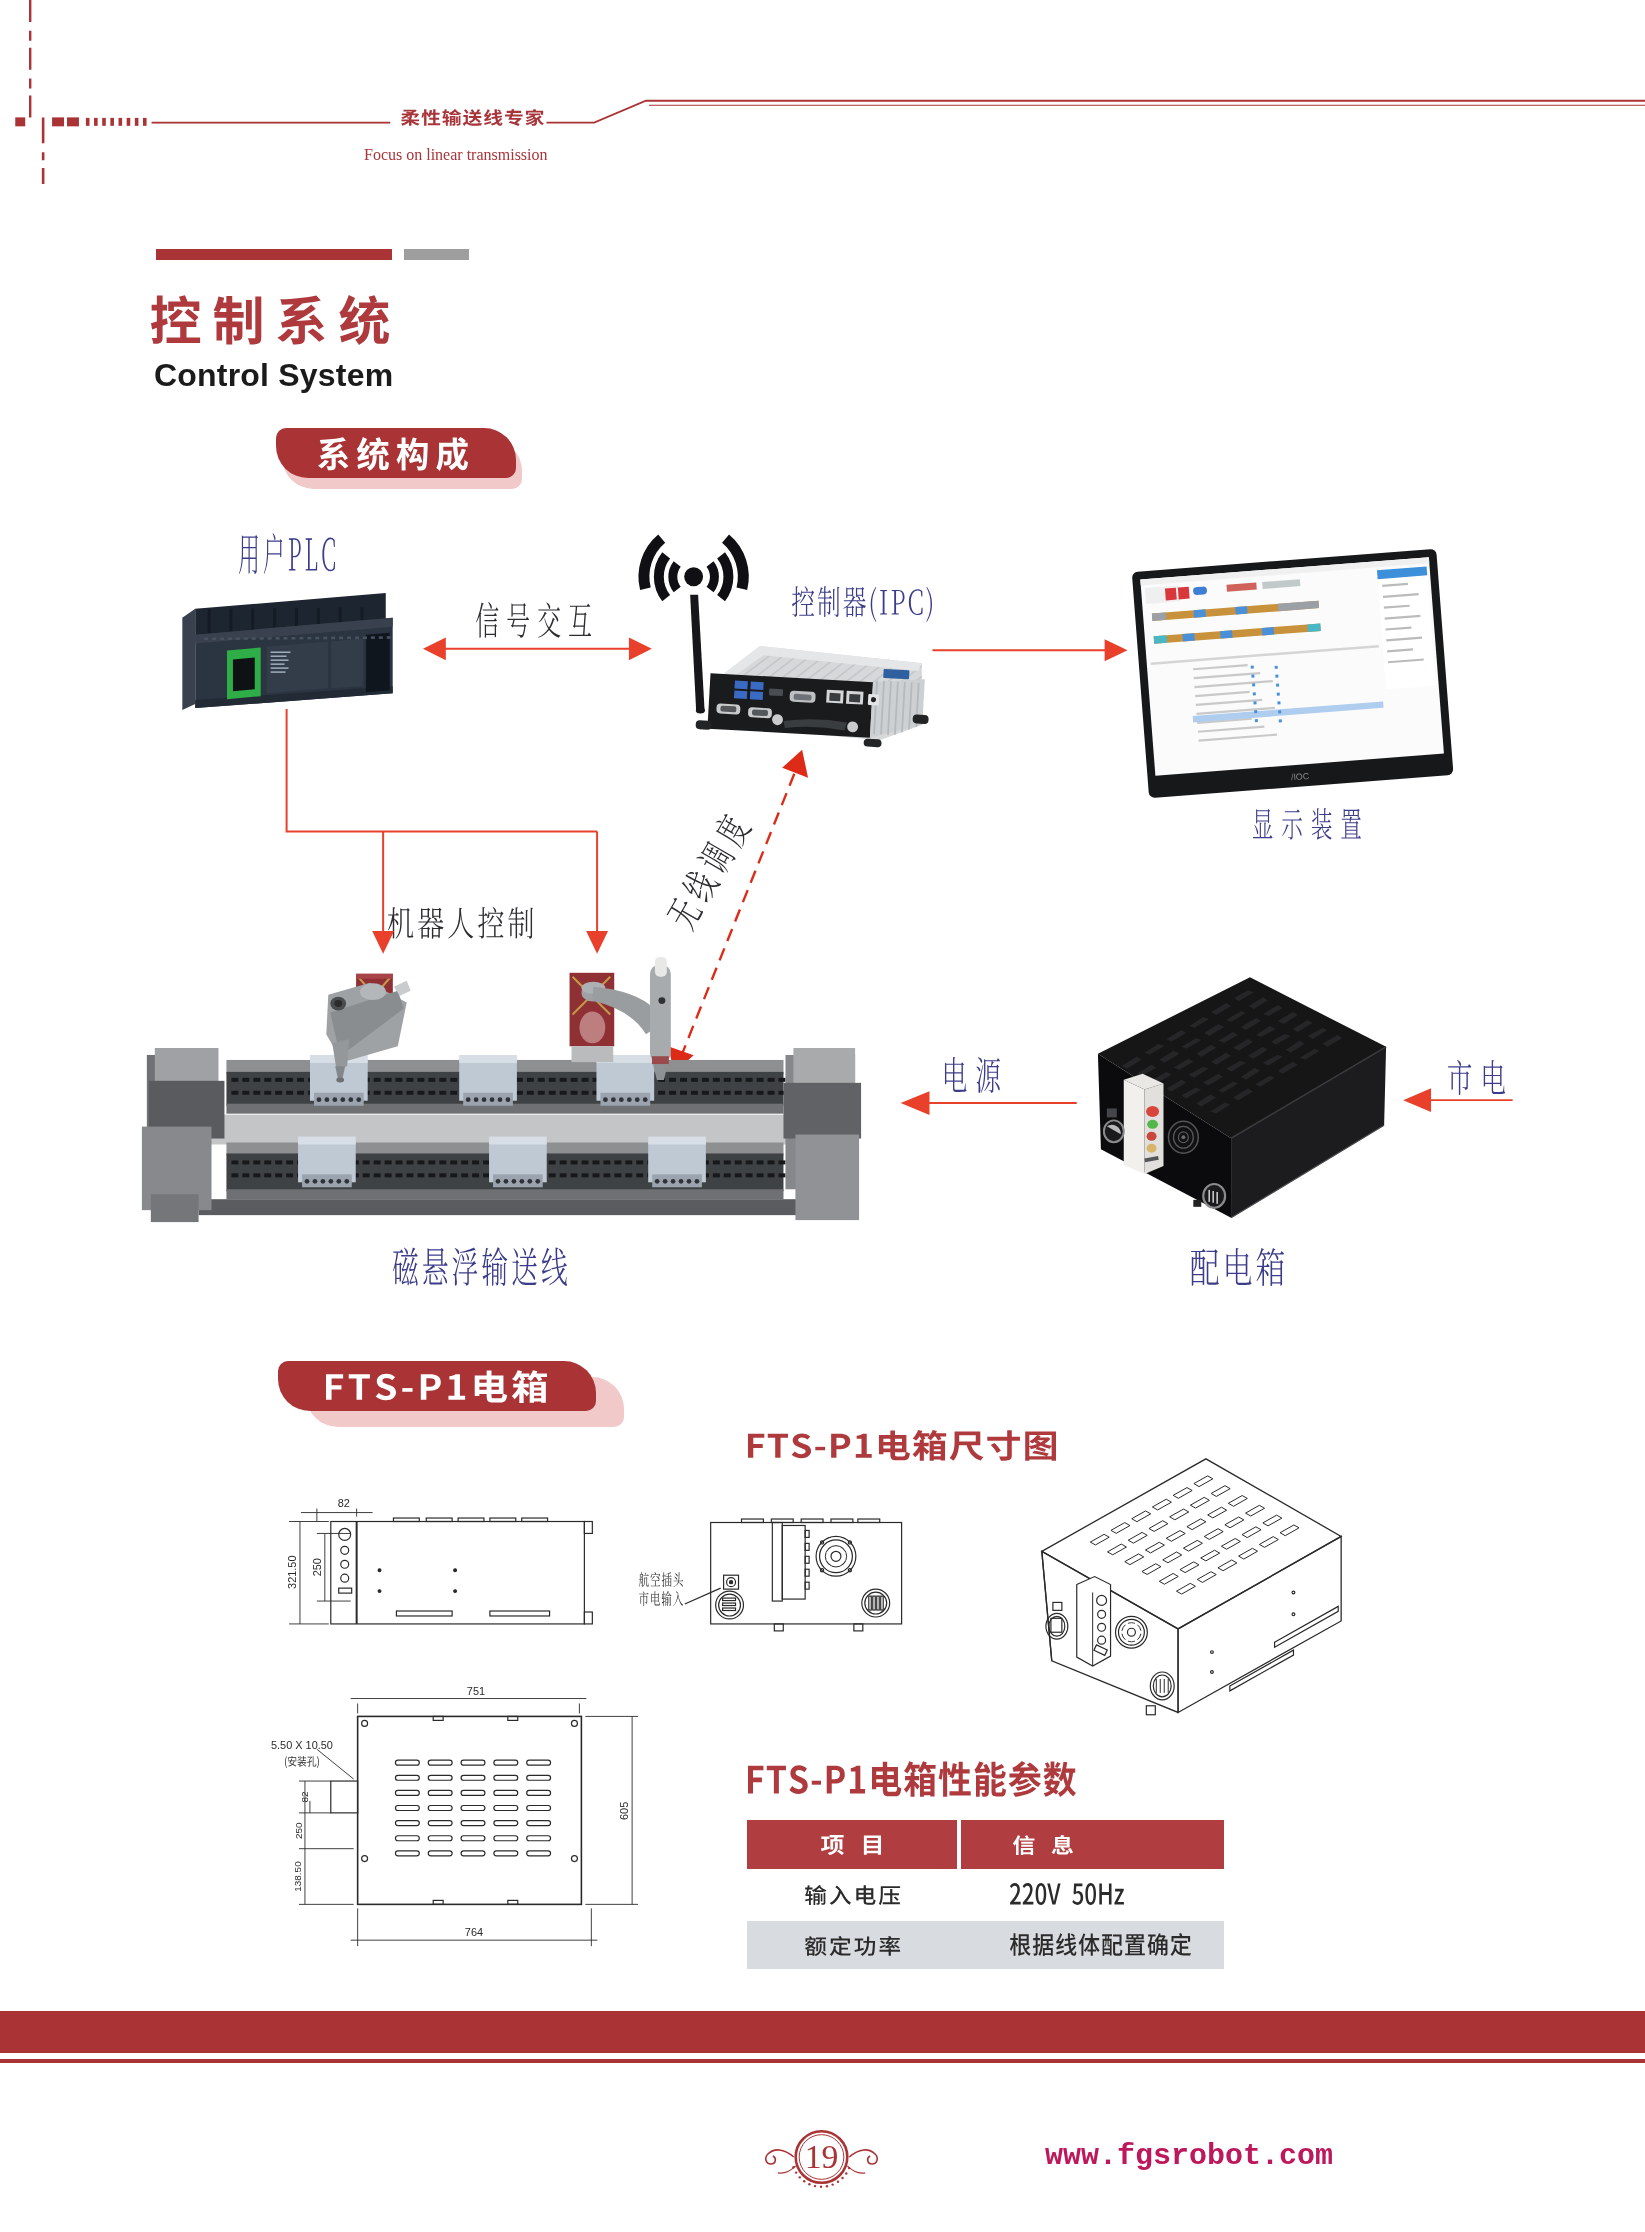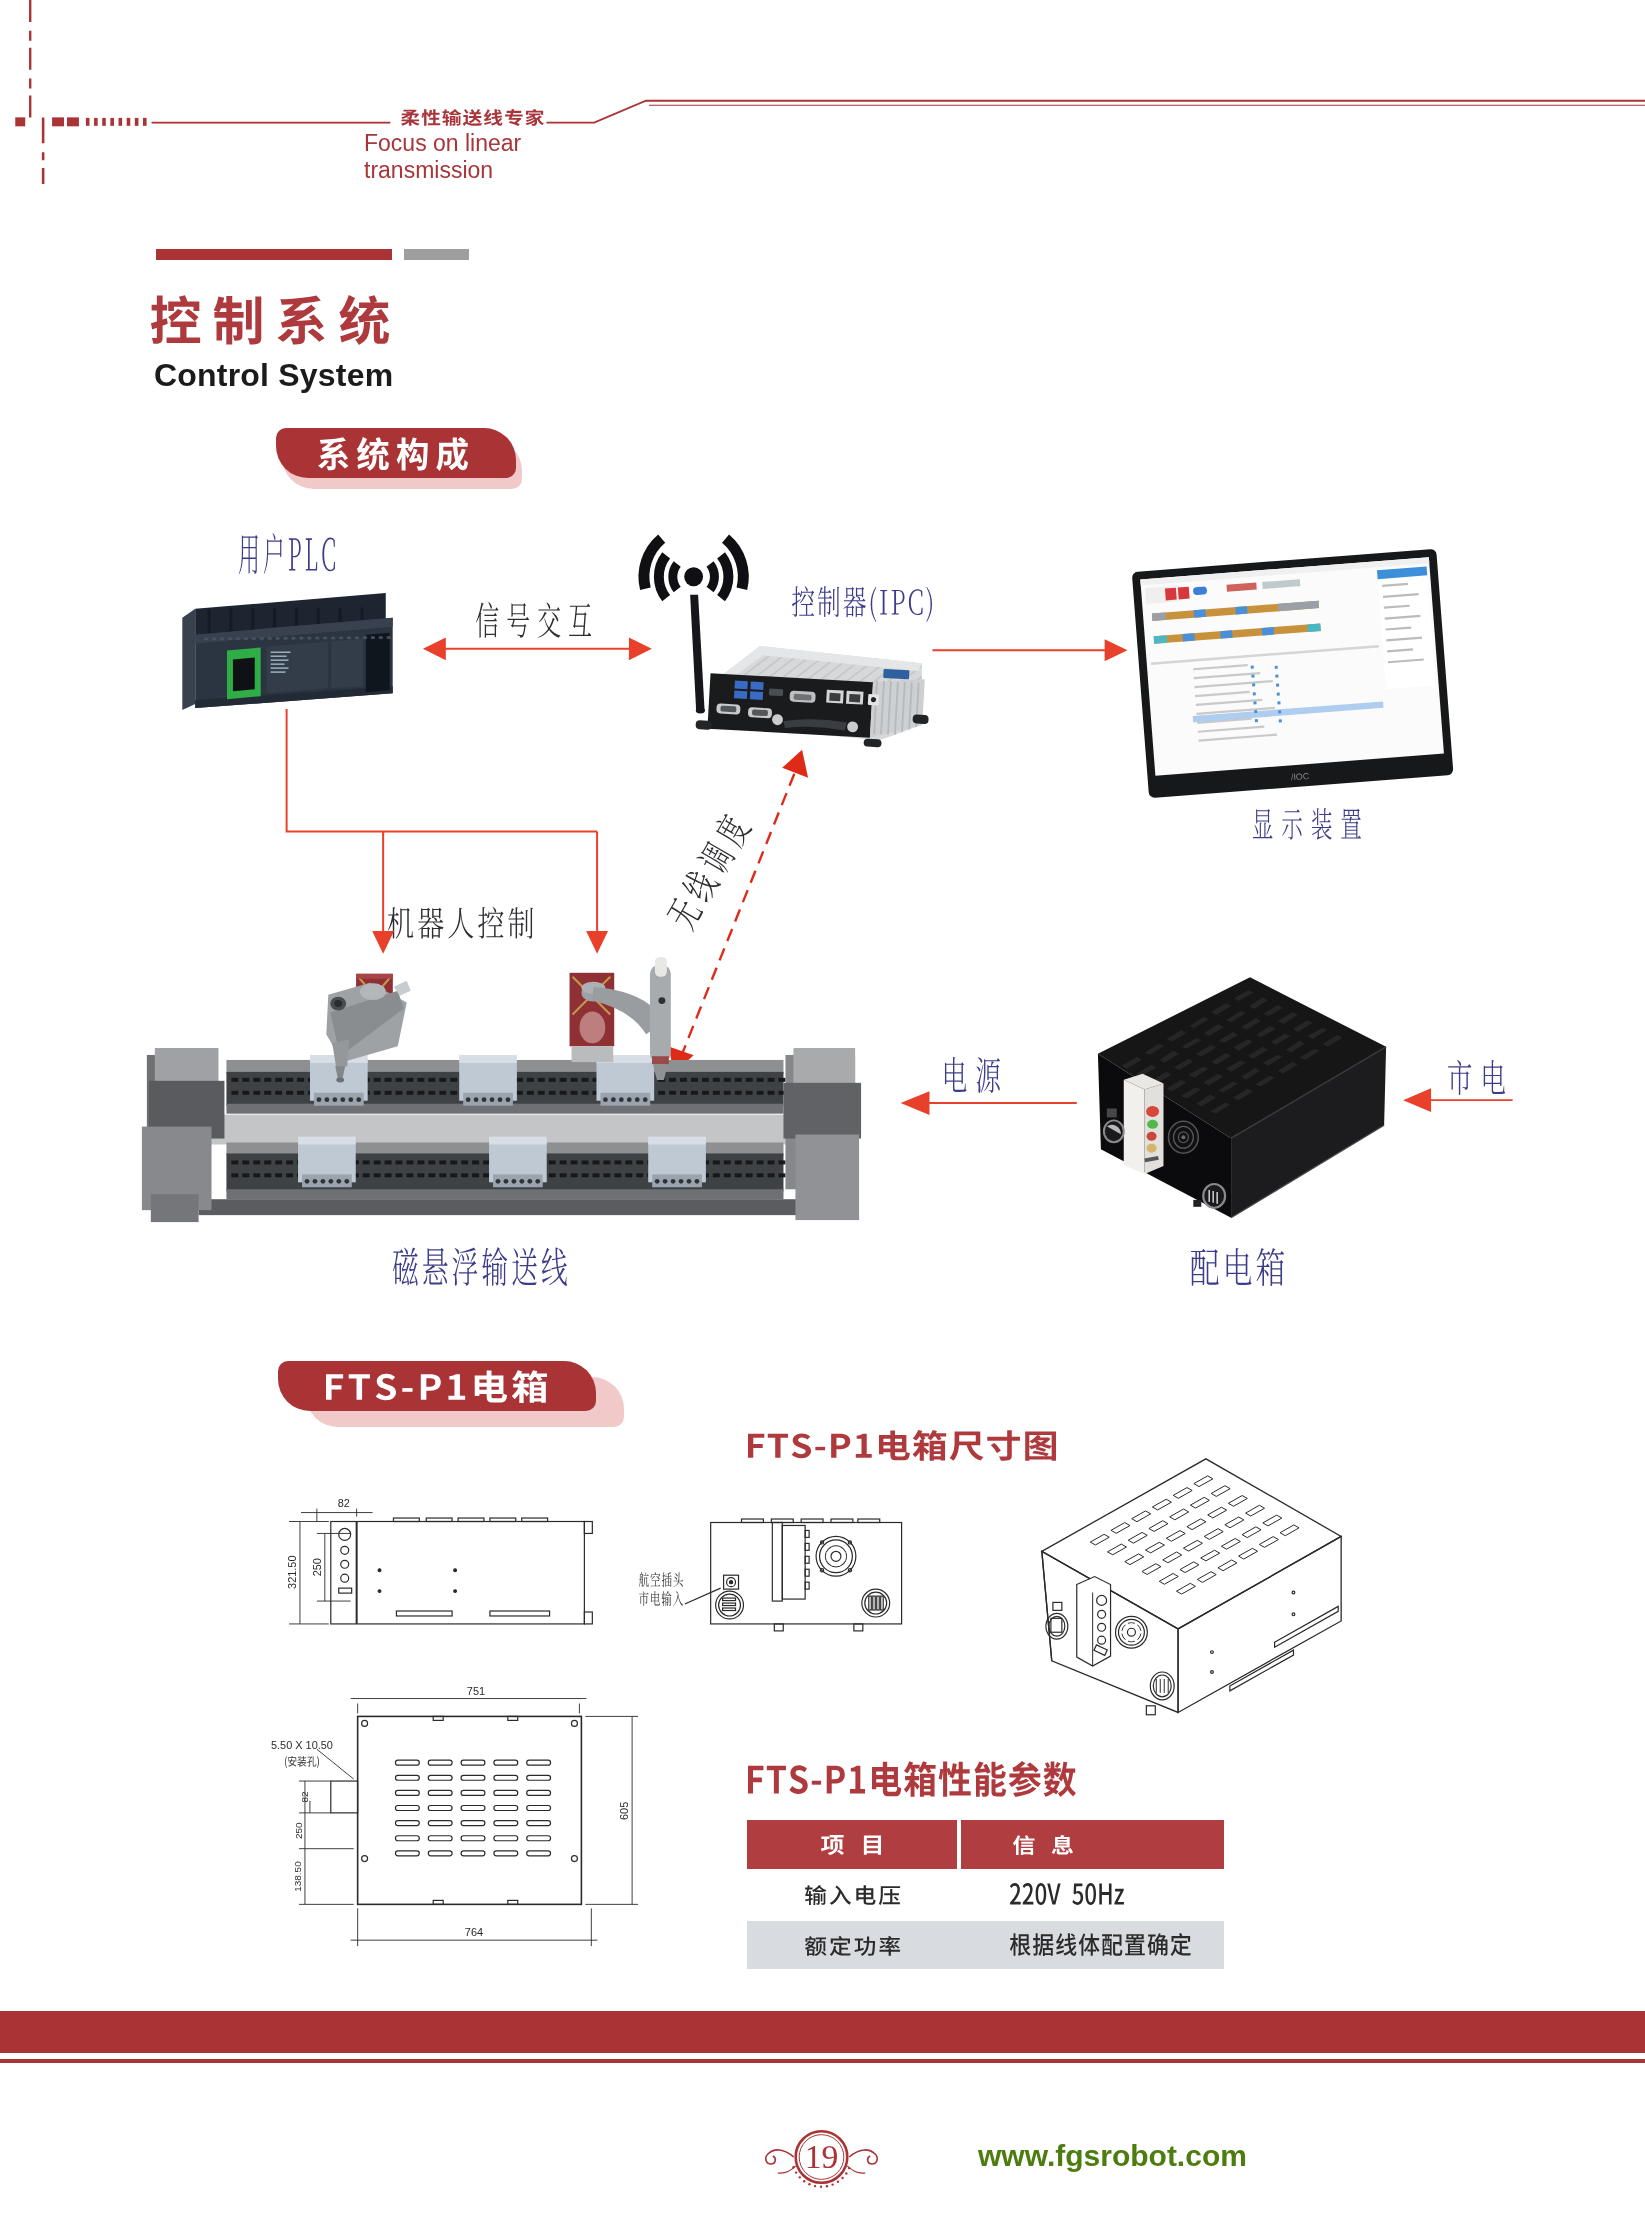--- a/index.html
+++ b/index.html
@@ -23,21 +23,21 @@
       <g fill="#A8353A" transform="translate(1.4,17.3)">
         <path transform="translate(0.0 0) scale(0.0199 0.0178)" d="M275 -642C328 -633 386 -619 442 -603H68V-508H301C228 -457 133 -414 45 -388C70 -366 103 -324 119 -297C239 -340 366 -418 451 -508H461V-415C461 -403 456 -400 441 -400C428 -399 372 -398 330 -401C343 -374 359 -337 365 -307L438 -308V-272H54V-168H338C255 -105 139 -51 28 -22C54 2 90 48 107 78C226 38 348 -33 438 -118V89H560V-116C653 -33 776 35 894 74C911 44 948 -3 974 -27C862 -56 744 -107 660 -168H947V-272H560V-319H526L530 -320C570 -334 582 -358 582 -410V-508H768C741 -467 710 -428 682 -400L790 -363C842 -417 902 -500 948 -579L855 -608L834 -603H685L692 -610L628 -634C706 -670 778 -715 835 -761L761 -820L736 -815H156V-721H602C570 -703 534 -687 500 -673C447 -687 392 -700 343 -708Z"></path> 
         <path transform="translate(20.9 0) scale(0.0199 0.0178)" d="M338 -56V58H964V-56H728V-257H911V-369H728V-534H933V-647H728V-844H608V-647H527C537 -692 545 -739 552 -786L435 -804C425 -718 408 -632 383 -558C368 -598 347 -646 327 -684L269 -660V-850H149V-645L65 -657C58 -574 40 -462 16 -395L105 -363C126 -435 144 -543 149 -627V89H269V-597C286 -555 301 -512 307 -482L363 -508C354 -487 344 -467 333 -450C362 -438 416 -411 440 -395C461 -433 480 -481 497 -534H608V-369H413V-257H608V-56Z"></path> 
         <path transform="translate(41.7 0) scale(0.0199 0.0178)" d="M723 -444V-77H811V-444ZM851 -482V-29C851 -18 847 -15 834 -14C821 -14 778 -14 734 -15C747 12 759 52 763 79C826 79 872 76 903 62C935 47 942 19 942 -29V-482ZM656 -857C593 -765 480 -685 370 -633V-739H236C242 -771 247 -802 251 -833L142 -848C140 -812 135 -775 130 -739H35V-631H111C97 -561 82 -505 75 -483C60 -438 48 -408 29 -402C41 -376 58 -327 63 -307C71 -316 107 -322 137 -322H202V-215C138 -203 79 -192 32 -185L56 -74L202 -107V87H303V-130L377 -148L368 -247L303 -234V-322H366V-430H303V-568H202V-430H151C172 -490 194 -559 212 -631H366L336 -618C365 -593 396 -555 412 -527L462 -554V-518H864V-560L918 -531C931 -562 962 -598 989 -624C893 -662 806 -710 732 -784L753 -813ZM552 -612C593 -642 633 -676 669 -713C706 -674 744 -641 784 -612ZM595 -380V-329H498V-380ZM404 -471V86H498V-108H595V-21C595 -12 592 -9 584 -9C575 -9 549 -9 523 -10C536 16 547 57 549 84C596 84 630 82 657 67C683 51 689 23 689 -20V-471ZM498 -244H595V-193H498Z"></path> 
         <path transform="translate(62.6 0) scale(0.0199 0.0178)" d="M68 -788C114 -727 171 -644 196 -591L299 -654C272 -706 212 -786 164 -844ZM408 -808C430 -769 458 -718 476 -679H353V-570H563V-461H318V-352H548C525 -280 465 -205 315 -150C343 -128 381 -86 398 -60C526 -118 600 -190 641 -266C716 -197 795 -123 838 -73L922 -157C873 -208 784 -284 705 -352H951V-461H687V-570H917V-679H808C835 -720 865 -768 891 -814L770 -850C751 -798 719 -731 688 -679H538L593 -703C575 -741 537 -803 508 -848ZM268 -518H41V-407H153V-136C107 -118 54 -77 4 -22L89 97C124 37 167 -32 196 -32C219 -32 254 1 301 27C375 68 462 80 594 80C701 80 872 73 944 68C946 33 967 -29 982 -64C877 -48 708 -38 599 -38C483 -38 388 -44 319 -84C299 -95 282 -106 268 -116Z"></path> 
         <path transform="translate(83.4 0) scale(0.0199 0.0178)" d="M48 -71 72 43C170 10 292 -33 407 -74L388 -173C263 -133 132 -93 48 -71ZM707 -778C748 -750 803 -709 831 -683L903 -753C874 -778 817 -817 777 -840ZM74 -413C90 -421 114 -427 202 -438C169 -391 140 -355 124 -339C93 -302 70 -280 44 -274C57 -245 75 -191 81 -169C107 -184 148 -196 392 -243C390 -267 392 -313 395 -343L237 -317C306 -398 372 -492 426 -586L329 -647C311 -611 291 -575 270 -541L185 -535C241 -611 296 -705 335 -794L223 -848C187 -734 118 -613 96 -582C74 -550 57 -530 36 -524C49 -493 68 -436 74 -413ZM862 -351C832 -303 794 -260 750 -221C741 -260 732 -304 724 -351L955 -394L935 -498L710 -457L701 -551L929 -587L909 -692L694 -659C691 -723 690 -788 691 -853H571C571 -783 573 -711 577 -641L432 -619L451 -511L584 -532L594 -436L410 -403L430 -296L608 -329C619 -262 633 -200 649 -145C567 -93 473 -53 375 -24C402 4 432 45 447 76C533 45 615 7 689 -40C728 40 779 89 843 89C923 89 955 57 974 -67C948 -80 913 -105 890 -133C885 -52 876 -27 857 -27C832 -27 807 -57 786 -109C855 -166 915 -231 963 -306Z"></path> 
         <path transform="translate(104.3 0) scale(0.0199 0.0178)" d="M396 -856 373 -758H133V-643H343L320 -558H50V-443H286C265 -371 243 -304 224 -249L320 -248H352H669C626 -205 578 -158 531 -115C455 -140 376 -162 310 -177L246 -87C406 -45 622 36 726 96L797 -9C760 -28 711 -49 657 -70C741 -152 827 -239 896 -312L804 -366L784 -359H387L413 -443H943V-558H446L469 -643H871V-758H500L521 -840Z"></path> 
         <path transform="translate(125.1 0) scale(0.0199 0.0178)" d="M408 -824C416 -808 425 -789 432 -770H69V-542H186V-661H813V-542H936V-770H579C568 -799 551 -833 535 -860ZM775 -489C726 -440 653 -383 585 -336C563 -380 534 -422 496 -458C518 -473 539 -489 557 -505H780V-606H217V-505H391C300 -455 181 -417 67 -394C87 -372 117 -323 129 -300C222 -325 320 -360 407 -405C417 -395 426 -384 435 -373C347 -314 184 -251 59 -225C81 -200 105 -159 119 -133C233 -168 381 -233 481 -296C487 -284 492 -271 496 -258C396 -174 203 -88 45 -52C68 -26 94 17 107 47C240 6 398 -67 513 -146C513 -99 501 -61 484 -45C470 -24 453 -21 430 -21C406 -21 375 -22 338 -26C360 7 370 55 371 88C401 89 430 90 453 89C505 88 537 78 572 42C624 -2 647 -117 619 -237L650 -256C700 -119 780 -12 900 46C917 16 952 -30 979 -52C864 -98 784 -199 744 -316C789 -346 834 -379 874 -410Z"></path>
       </g>
     </svg>
-    <div class="abs" style="left:364px;top:130px;width:259px;font-size:23px;color:#A8353A;font-family:Liberation Sans, sans-serif">Focus on linear transmission</div>
+    <div class="abs" style="left:364px;top:146px;width:259px;font-size:16px;color:#A8353A;font-family:Liberation Serif, serif">Focus on linear transmission</div>
     <div class="abs" style="left:156px;top:249px;width:236px;height:11px;background:#AA3336"></div>
     <div class="abs" style="left:404px;top:249px;width:65px;height:11px;background:#9E9E9E"></div>
     <svg class="abs" style="left:149px;top:293px" width="242" height="54" viewBox="0 0 243 54">
       <g fill="#AE3A3D" transform="translate(0.6,47.0)">
         <path transform="translate(0.0 0) scale(0.0522 0.0524)" d="M673 -525C736 -474 824 -400 867 -356L941 -436C895 -478 804 -548 743 -595ZM140 -851V-672H39V-562H140V-353L26 -318L49 -202L140 -234V-53C140 -40 136 -36 124 -36C112 -35 77 -35 41 -36C55 -5 69 45 72 74C136 74 180 70 210 52C241 33 250 3 250 -52V-273L350 -310L331 -416L250 -389V-562H335V-672H250V-851ZM540 -591C496 -535 425 -478 359 -441C379 -420 410 -375 423 -352H403V-247H589V-48H326V57H972V-48H710V-247H899V-352H434C507 -400 589 -479 641 -552ZM564 -828C576 -800 590 -766 600 -736H359V-552H468V-634H844V-555H957V-736H729C717 -770 697 -818 679 -854Z"></path> 
         <path transform="translate(63.2 0) scale(0.0522 0.0524)" d="M643 -767V-201H755V-767ZM823 -832V-52C823 -36 817 -32 801 -31C784 -31 732 -31 680 -33C695 2 712 55 716 88C794 88 852 84 889 65C926 45 938 12 938 -52V-832ZM113 -831C96 -736 63 -634 21 -570C45 -562 84 -546 111 -533H37V-424H265V-352H76V9H183V-245H265V89H379V-245H467V-98C467 -89 464 -86 455 -86C446 -86 420 -86 392 -87C405 -59 419 -16 422 14C472 15 510 14 539 -3C568 -21 575 -50 575 -96V-352H379V-424H598V-533H379V-608H559V-716H379V-843H265V-716H201C210 -746 218 -777 224 -808ZM265 -533H129C141 -555 153 -580 164 -608H265Z"></path> 
         <path transform="translate(126.4 0) scale(0.0522 0.0524)" d="M242 -216C195 -153 114 -84 38 -43C68 -25 119 14 143 37C216 -13 305 -96 364 -173ZM619 -158C697 -100 795 -17 839 37L946 -34C895 -90 794 -169 717 -221ZM642 -441C660 -423 680 -402 699 -381L398 -361C527 -427 656 -506 775 -599L688 -677C644 -639 595 -602 546 -568L347 -558C406 -600 464 -648 515 -698C645 -711 768 -729 872 -754L786 -853C617 -812 338 -787 92 -778C104 -751 118 -703 121 -673C194 -675 271 -679 348 -684C296 -636 244 -598 223 -585C193 -564 170 -550 147 -547C159 -517 175 -466 180 -444C203 -453 236 -458 393 -469C328 -430 273 -401 243 -388C180 -356 141 -339 102 -333C114 -303 131 -248 136 -227C169 -240 214 -247 444 -266V-44C444 -33 439 -30 422 -29C405 -29 344 -29 292 -31C310 0 330 51 336 86C410 86 466 85 510 67C554 48 566 17 566 -41V-275L773 -292C798 -259 820 -228 835 -202L929 -260C889 -324 807 -418 732 -488Z"></path> 
         <path transform="translate(189.6 0) scale(0.0522 0.0524)" d="M681 -345V-62C681 39 702 73 792 73C808 73 844 73 861 73C938 73 964 28 973 -130C943 -138 895 -157 872 -178C869 -50 865 -28 849 -28C842 -28 821 -28 815 -28C801 -28 799 -31 799 -63V-345ZM492 -344C486 -174 473 -68 320 -4C346 18 379 65 393 95C576 11 602 -133 610 -344ZM34 -68 62 50C159 13 282 -35 395 -82L373 -184C248 -139 119 -93 34 -68ZM580 -826C594 -793 610 -751 620 -719H397V-612H554C513 -557 464 -495 446 -477C423 -457 394 -448 372 -443C383 -418 403 -357 408 -328C441 -343 491 -350 832 -386C846 -359 858 -335 866 -314L967 -367C940 -430 876 -524 823 -594L731 -548C747 -527 763 -503 778 -478L581 -461C617 -507 659 -562 695 -612H956V-719H680L744 -737C734 -767 712 -817 694 -854ZM61 -413C76 -421 99 -427 178 -437C148 -393 122 -360 108 -345C76 -308 55 -286 28 -280C42 -250 61 -193 67 -169C93 -186 135 -200 375 -254C371 -280 371 -327 374 -360L235 -332C298 -409 359 -498 407 -585L302 -650C285 -615 266 -579 247 -546L174 -540C230 -618 283 -714 320 -803L198 -859C164 -745 100 -623 79 -592C57 -560 40 -539 18 -533C33 -499 54 -438 61 -413Z"></path>
       </g>
     </svg>
@@ -831,21 +831,21 @@
       <circle cx="59.5" cy="76.3" r="1.2" fill="#AA3336"></circle>
       <circle cx="65.5" cy="77.0" r="1.2" fill="#AA3336"></circle>
       <circle cx="71.5" cy="76.5" r="1.2" fill="#AA3336"></circle>
       <circle cx="77.2" cy="74.8" r="1.2" fill="#AA3336"></circle>
       <circle cx="82.6" cy="72.0" r="1.2" fill="#AA3336"></circle>
       <circle cx="87.2" cy="68.2" r="1.2" fill="#AA3336"></circle>
       <circle cx="91.0" cy="63.6" r="1.2" fill="#AA3336"></circle>
       <circle cx="93.8" cy="58.2" r="1.2" fill="#AA3336"></circle>
       <text x="66" y="58" text-anchor="middle" font-family="Liberation Serif" font-size="34" fill="#AA3336">19</text>
     </svg>
-    <div class="abs" style="left:978px;top:2139px;font-size:30px;font-weight:bold;color:#4d7c0f;font-family:Liberation Sans, sans-serif">www.fgsrobot.com</div>
+    <div class="abs" style="left:1045px;top:2139px;font-size:30px;font-weight:bold;color:#be185d;font-family:Liberation Mono, monospace">www.fgsrobot.com</div>
     <svg class="abs" style="left:269px;top:1433px" width="1124" height="537" viewBox="270 1440 1130 540">
       <g stroke="#2A2A2A" fill="none" stroke-width="1.2">
         <rect x="332" y="1529" width="255" height="103"></rect>
         <line x1="358" y1="1529" x2="358" y2="1632" stroke-width="2"></line>
         <rect x="395" y="1525.5" width="26" height="3.5"></rect>
         <rect x="428" y="1525.5" width="26" height="3.5"></rect>
         <rect x="460" y="1525.5" width="26" height="3.5"></rect>
         <rect x="492" y="1525.5" width="26" height="3.5"></rect>
         <rect x="524" y="1525.5" width="26" height="3.5"></rect>
         <rect x="587" y="1529" width="8" height="12"></rect>

